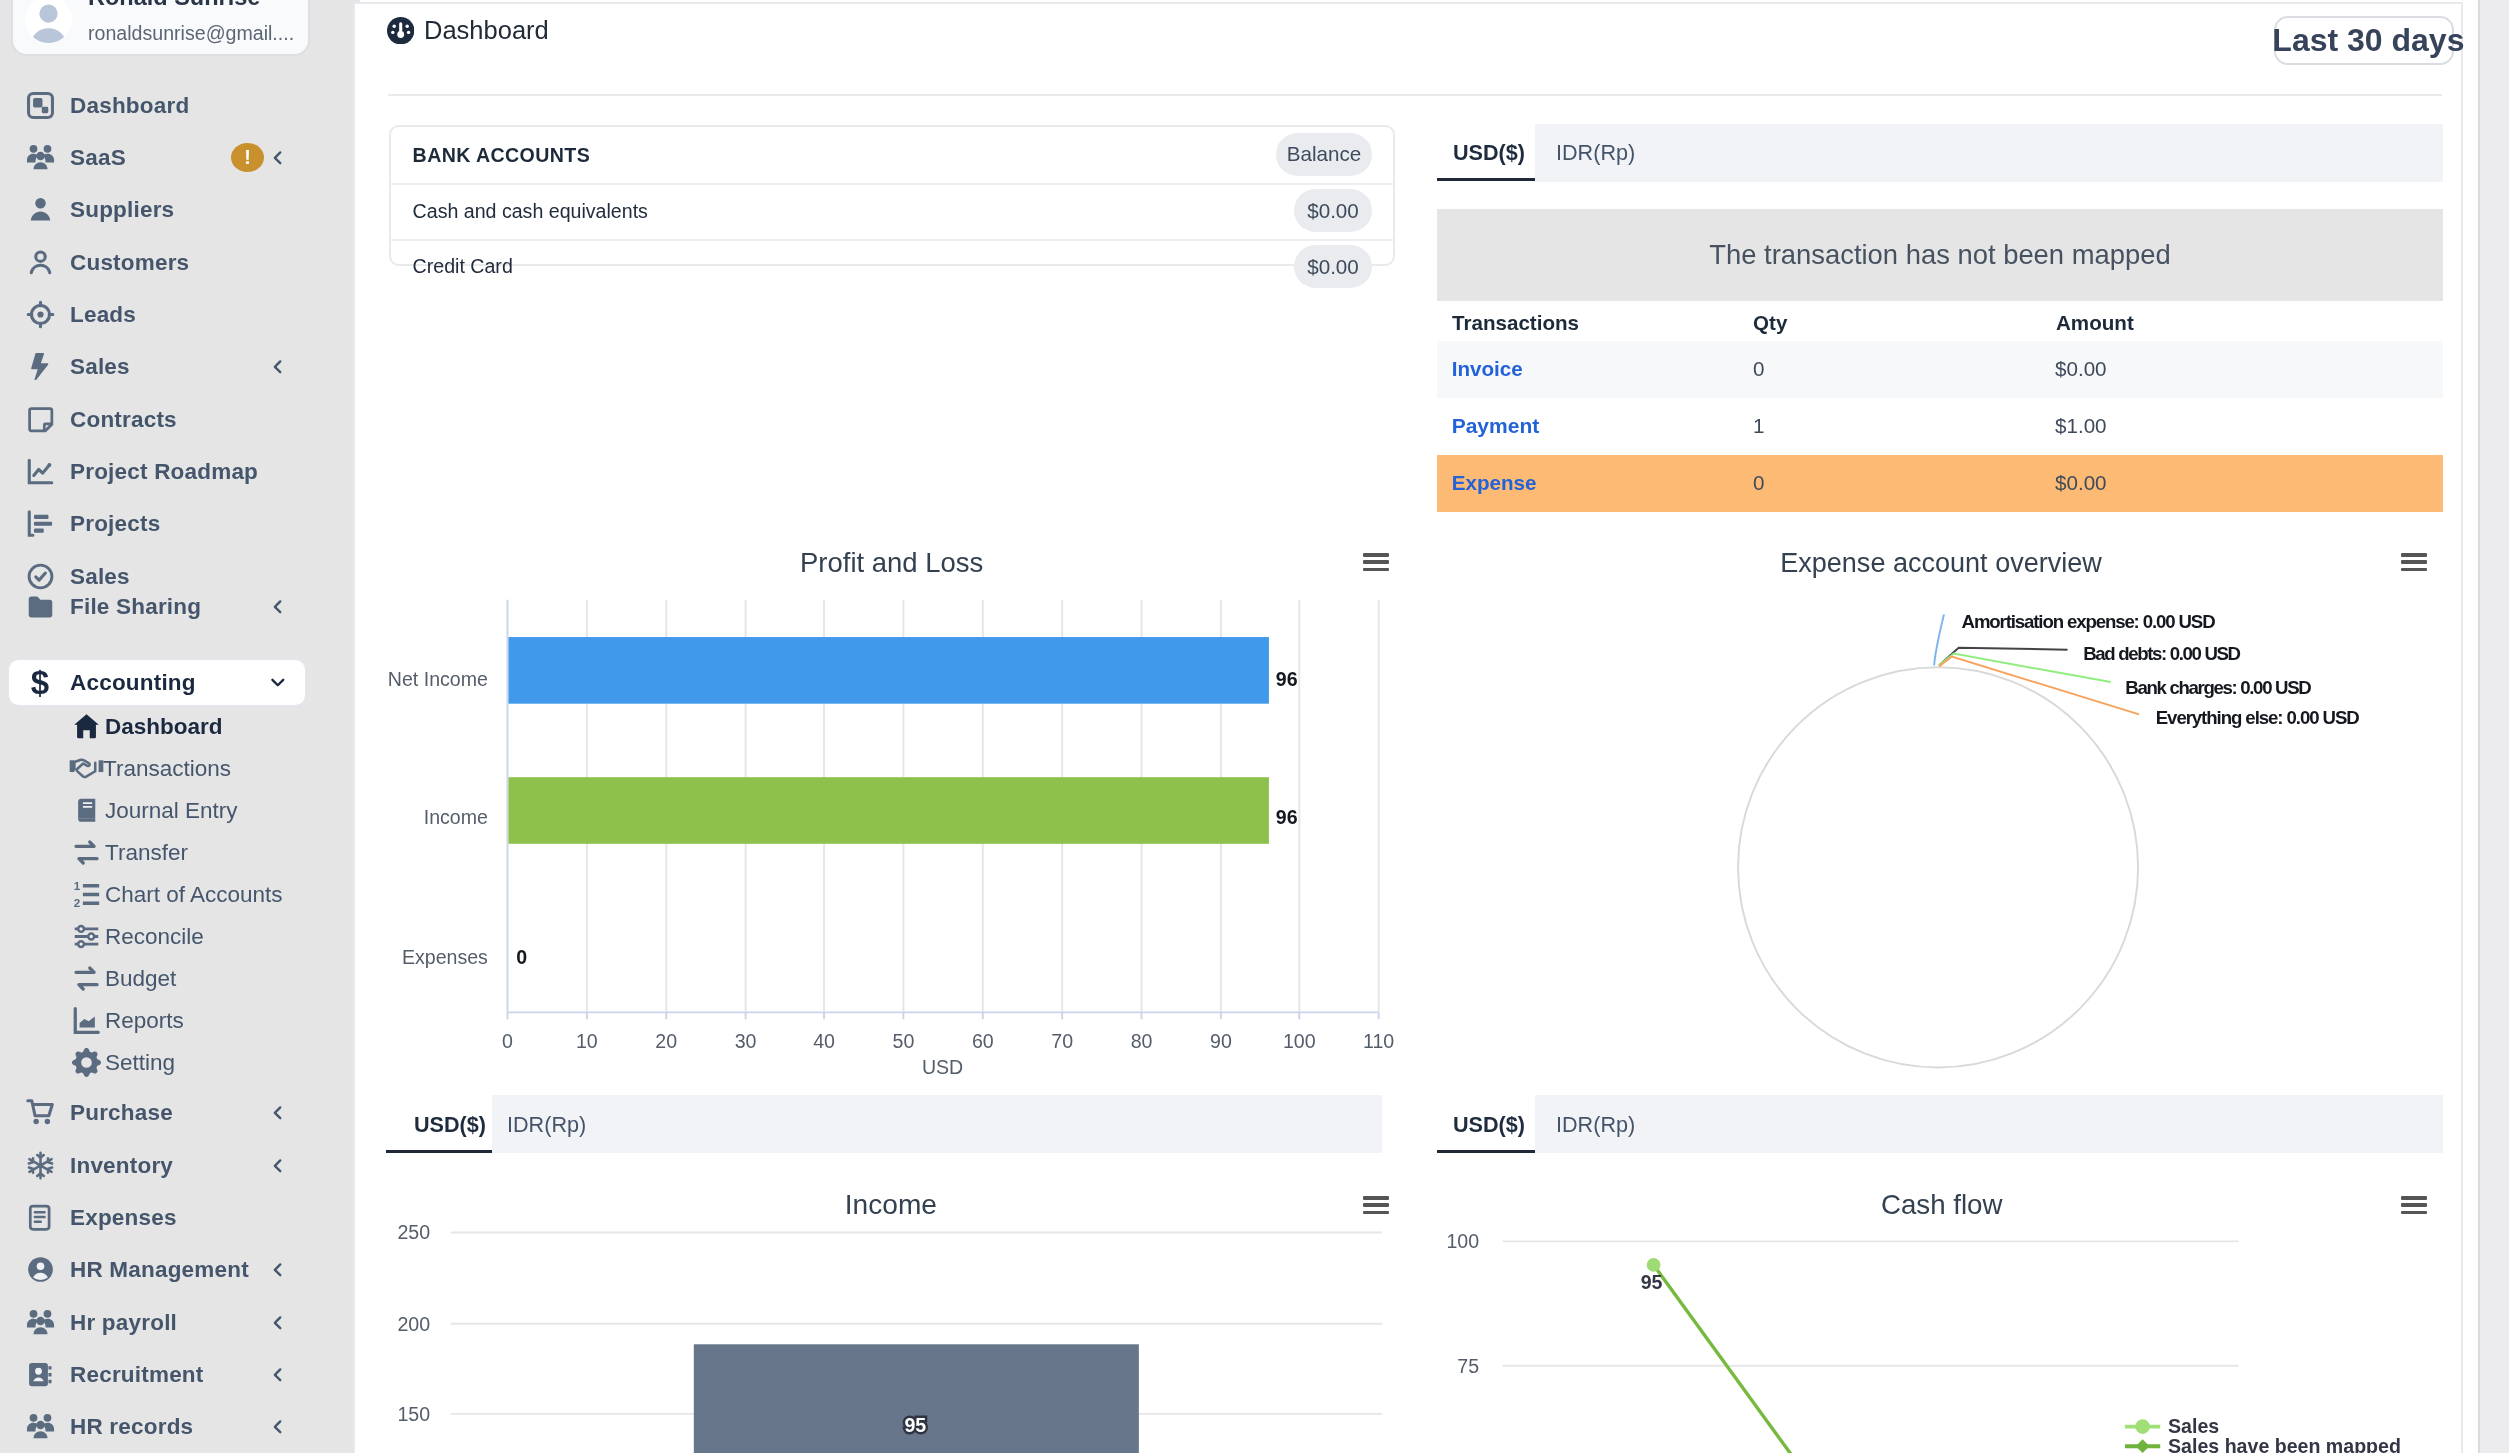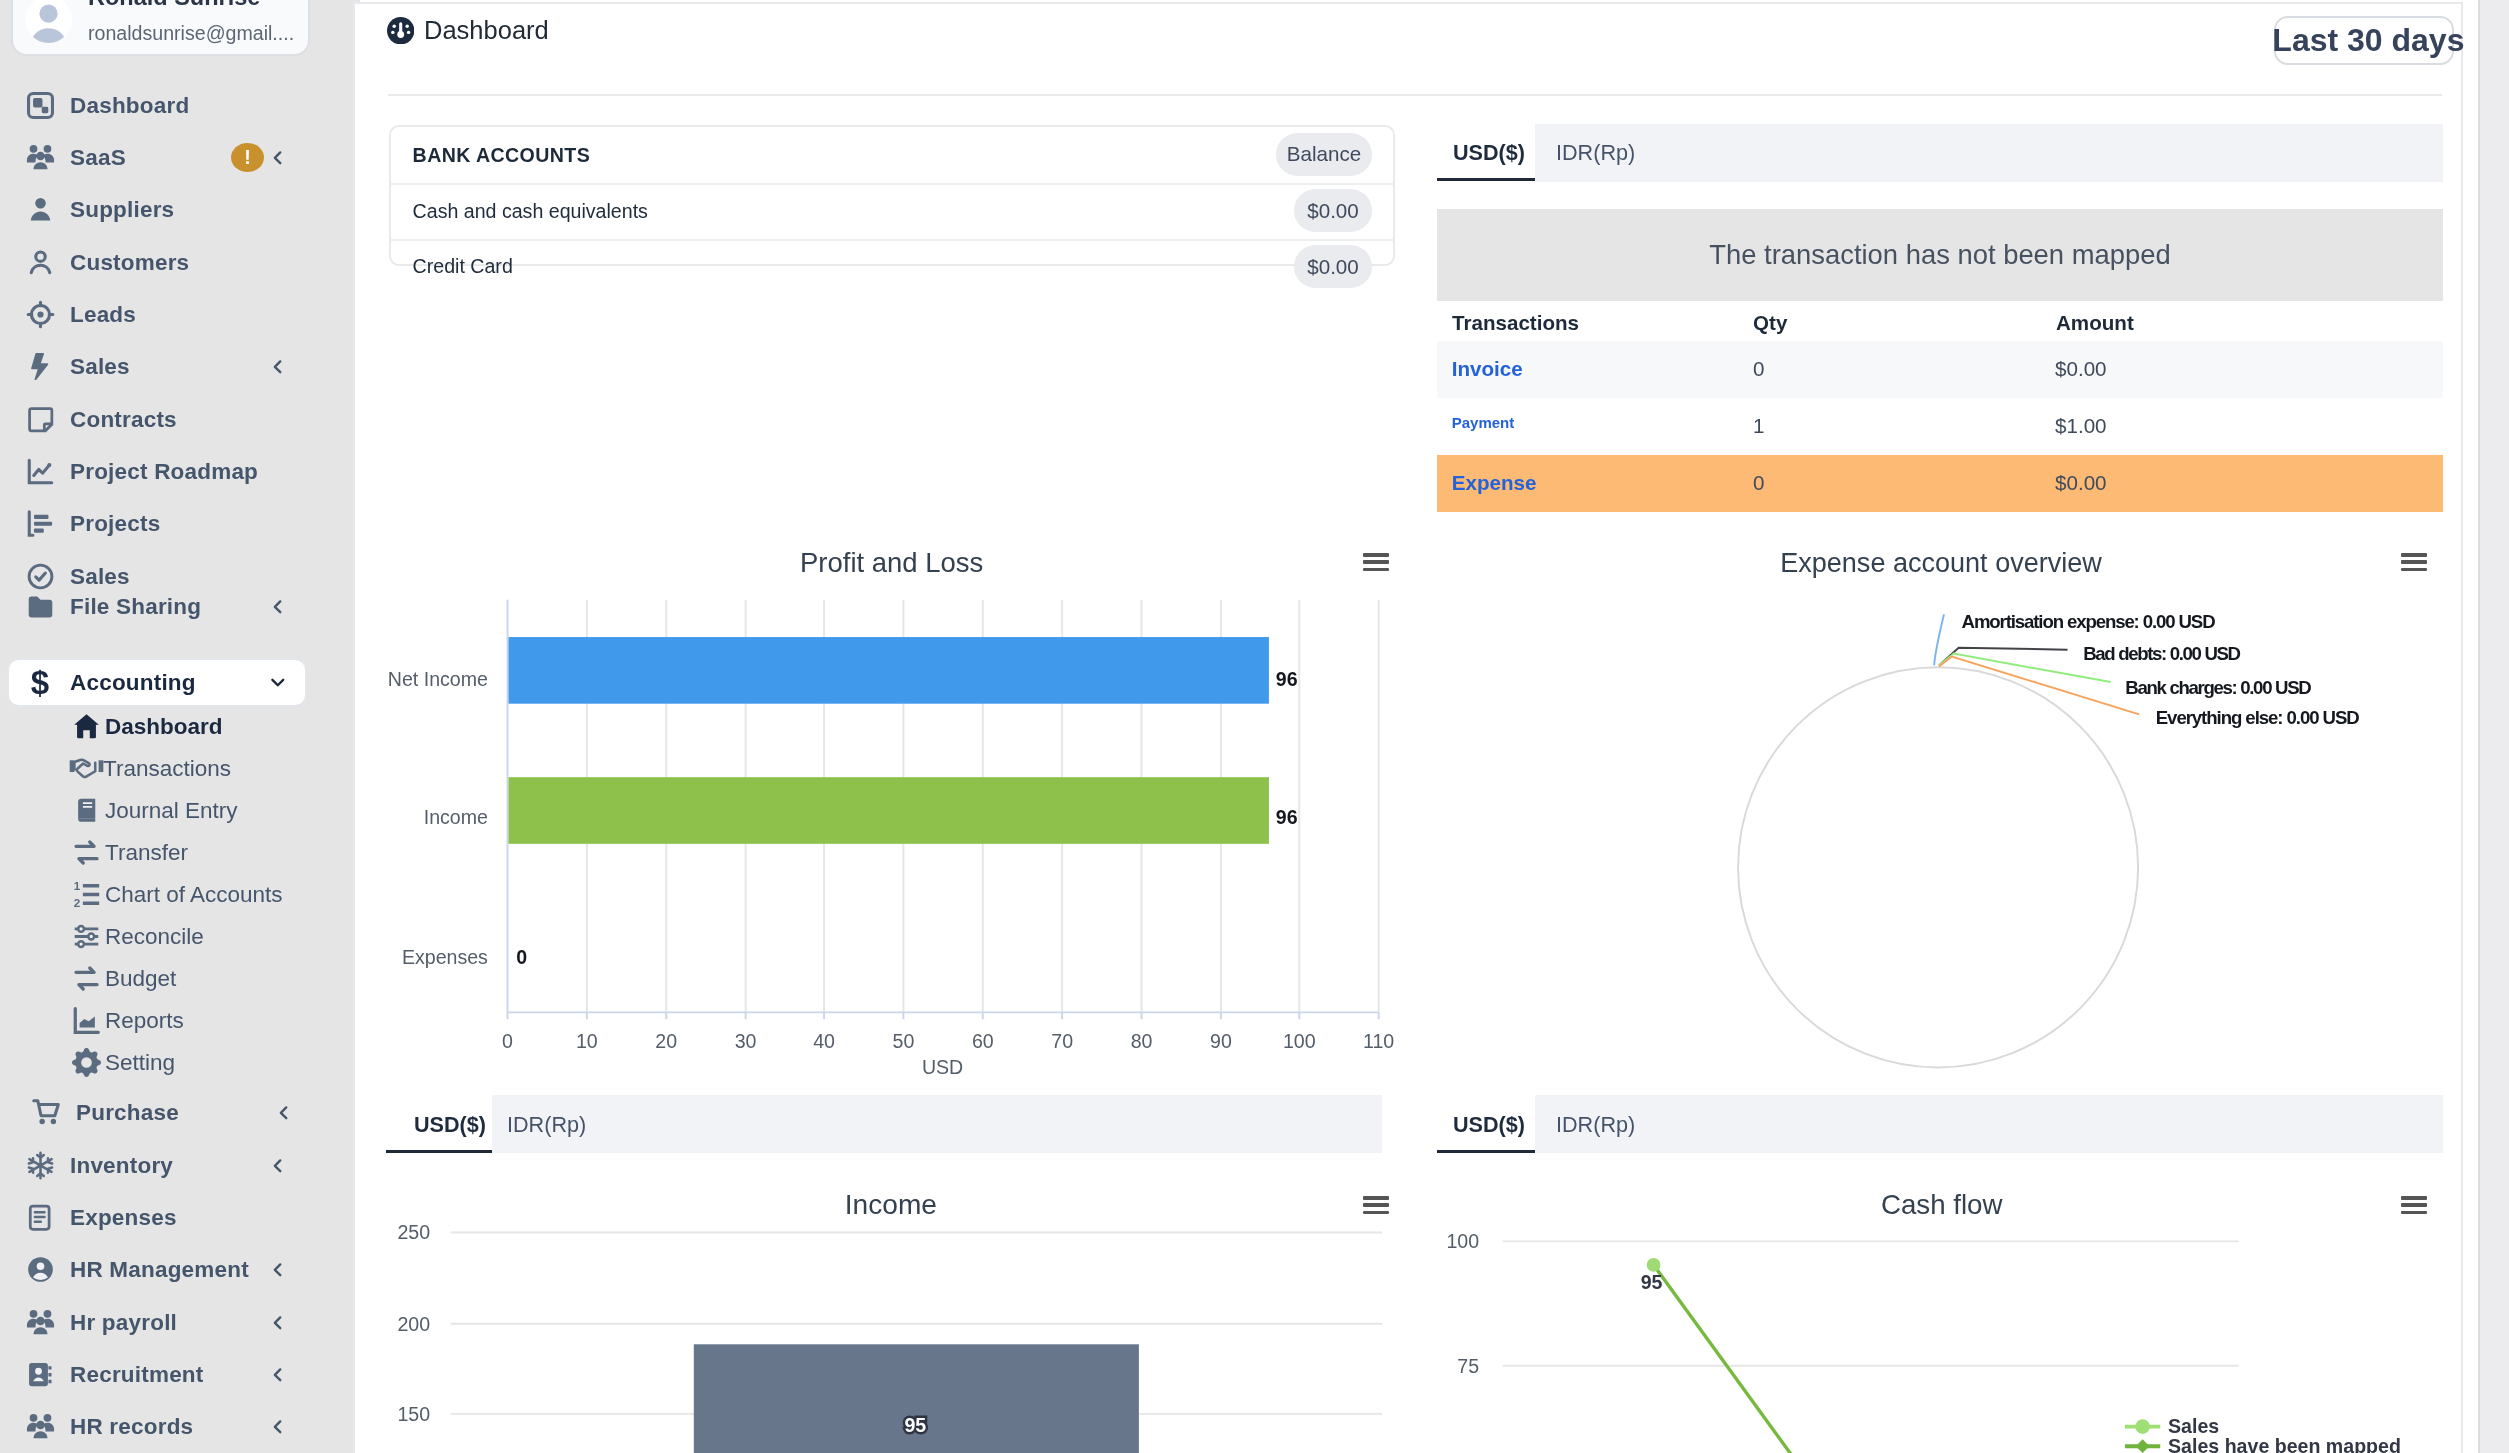--- a/index.html
+++ b/index.html
@@ -248,21 +248,21 @@
     </div>
     <div class="srow" style="top:1041px;">
       <span class="mico">
           <svg width="29" height="29" viewBox="0 0 16 16">
             <path d="M9.405 1.05c-.413-1.4-2.397-1.4-2.81 0l-.1.34a1.464 1.464 0 0 1-2.105.872l-.31-.17c-1.283-.698-2.686.705-1.987 1.987l.169.311c.446.82.023 1.841-.872 2.105l-.34.1c-1.4.413-1.4 2.397 0 2.81l.34.1a1.464 1.464 0 0 1 .872 2.105l-.17.31c-.698 1.283.705 2.686 1.987 1.987l.311-.169a1.464 1.464 0 0 1 2.105.872l.1.34c.413 1.4 2.397 1.4 2.81 0l.1-.34a1.464 1.464 0 0 1 2.105-.872l.31.17c1.283.698 2.686-.705 1.987-1.987l-.169-.311a1.464 1.464 0 0 1 .872-2.105l.34-.1c1.4-.413 1.4-2.397 0-2.81l-.34-.1a1.464 1.464 0 0 1-.872-2.105l.17-.31c.698-1.283-.705-2.686-1.987-1.987l-.311.169a1.464 1.464 0 0 1-2.105-.872zM8 10.93a2.929 2.929 0 1 1 0-5.86 2.929 2.929 0 0 1 0 5.858z" fill="#5b6b80"></path>
           </svg>
         </span>
       <span class="mlab">Setting</span>
     </div>
 
-    <div class="mrow" style="top:1086px;margin-left:6px;">
+    <div class="mrow" style="top:1086px;">
       <span class="mico">
           <svg width="29" height="29" viewBox="0 0 16 16">
             <path d="M1 1.5h2.2L5 9.8h7.6l1.9-6.2H4" fill="none" stroke="#5b6b80" stroke-width="1.7" stroke-linecap="round" stroke-linejoin="round"></path>
             <circle cx="5.6" cy="13" r="1.5" fill="#5b6b80"></circle>
             <circle cx="11.8" cy="13" r="1.5" fill="#5b6b80"></circle>
           </svg>
         </span>
       <span class="mlab">Purchase</span>
       <svg class="chev" viewBox="0 0 22 22">
           <path d="M13.5 5.5 8 11l5.5 5.5" stroke="#45566c" stroke-width="2.4" fill="none" stroke-linecap="round" stroke-linejoin="round"></path>
@@ -393,21 +393,21 @@
     </div>
     <div class="abs" style="left:1097px; top:307px; font-size:20.6px; font-weight:700; color:#1d2a39;">Transactions</div>
     <div class="abs" style="left:1398px; top:307px; font-size:20.6px; font-weight:700; color:#1d2a39;">Qty</div>
     <div class="abs" style="left:1701px; top:307px; font-size:20.6px; font-weight:700; color:#1d2a39;">Amount</div>
     <div class="abs" style="left:1082px; top:337px; width:1006px; height:57px; background:#f7f8f9;">
       <span class="abs" style="left:14.7px; top:15.7px; font-size:20.6px; font-weight:600; color:#2462d9;">Invoice</span>
       <span class="abs" style="left:316px; top:15.7px; font-size:20.6px; color:#3f4b5c;">0</span>
       <span class="abs" style="left:618px; top:15.7px; font-size:20.6px; color:#3f4b5c;">$0.00</span>
     </div>
     <div class="abs" style="left:1082px; top:394px; width:1006px; height:57px; background:#fff;">
-      <span class="abs" style="left:14.7px; top:15.7px; font-size:15px; font-weight:600; color:#2462d9;">Payment</span>
+      <span class="abs" style="left:14.7px; top:15.7px; font-size:21px; font-weight:600; color:#2462d9;">Payment</span>
       <span class="abs" style="left:316px; top:15.7px; font-size:20.6px; color:#3f4b5c;">1</span>
       <span class="abs" style="left:618px; top:15.7px; font-size:20.6px; color:#3f4b5c;">$1.00</span>
     </div>
     <div class="abs" style="left:1082px; top:451px; width:1006px; height:57px; background:#fdba74;">
       <span class="abs" style="left:14.7px; top:15.7px; font-size:20.6px; font-weight:600; color:#2462d9;">Expense</span>
       <span class="abs" style="left:316px; top:15.7px; font-size:20.6px; color:#3f4b5c;">0</span>
       <span class="abs" style="left:618px; top:15.7px; font-size:20.6px; color:#3f4b5c;">$0.00</span>
     </div>
 
     <svg class="abs" style="left:31px; top:527px;" width="1025" height="559" viewBox="0 0 1046 570">

